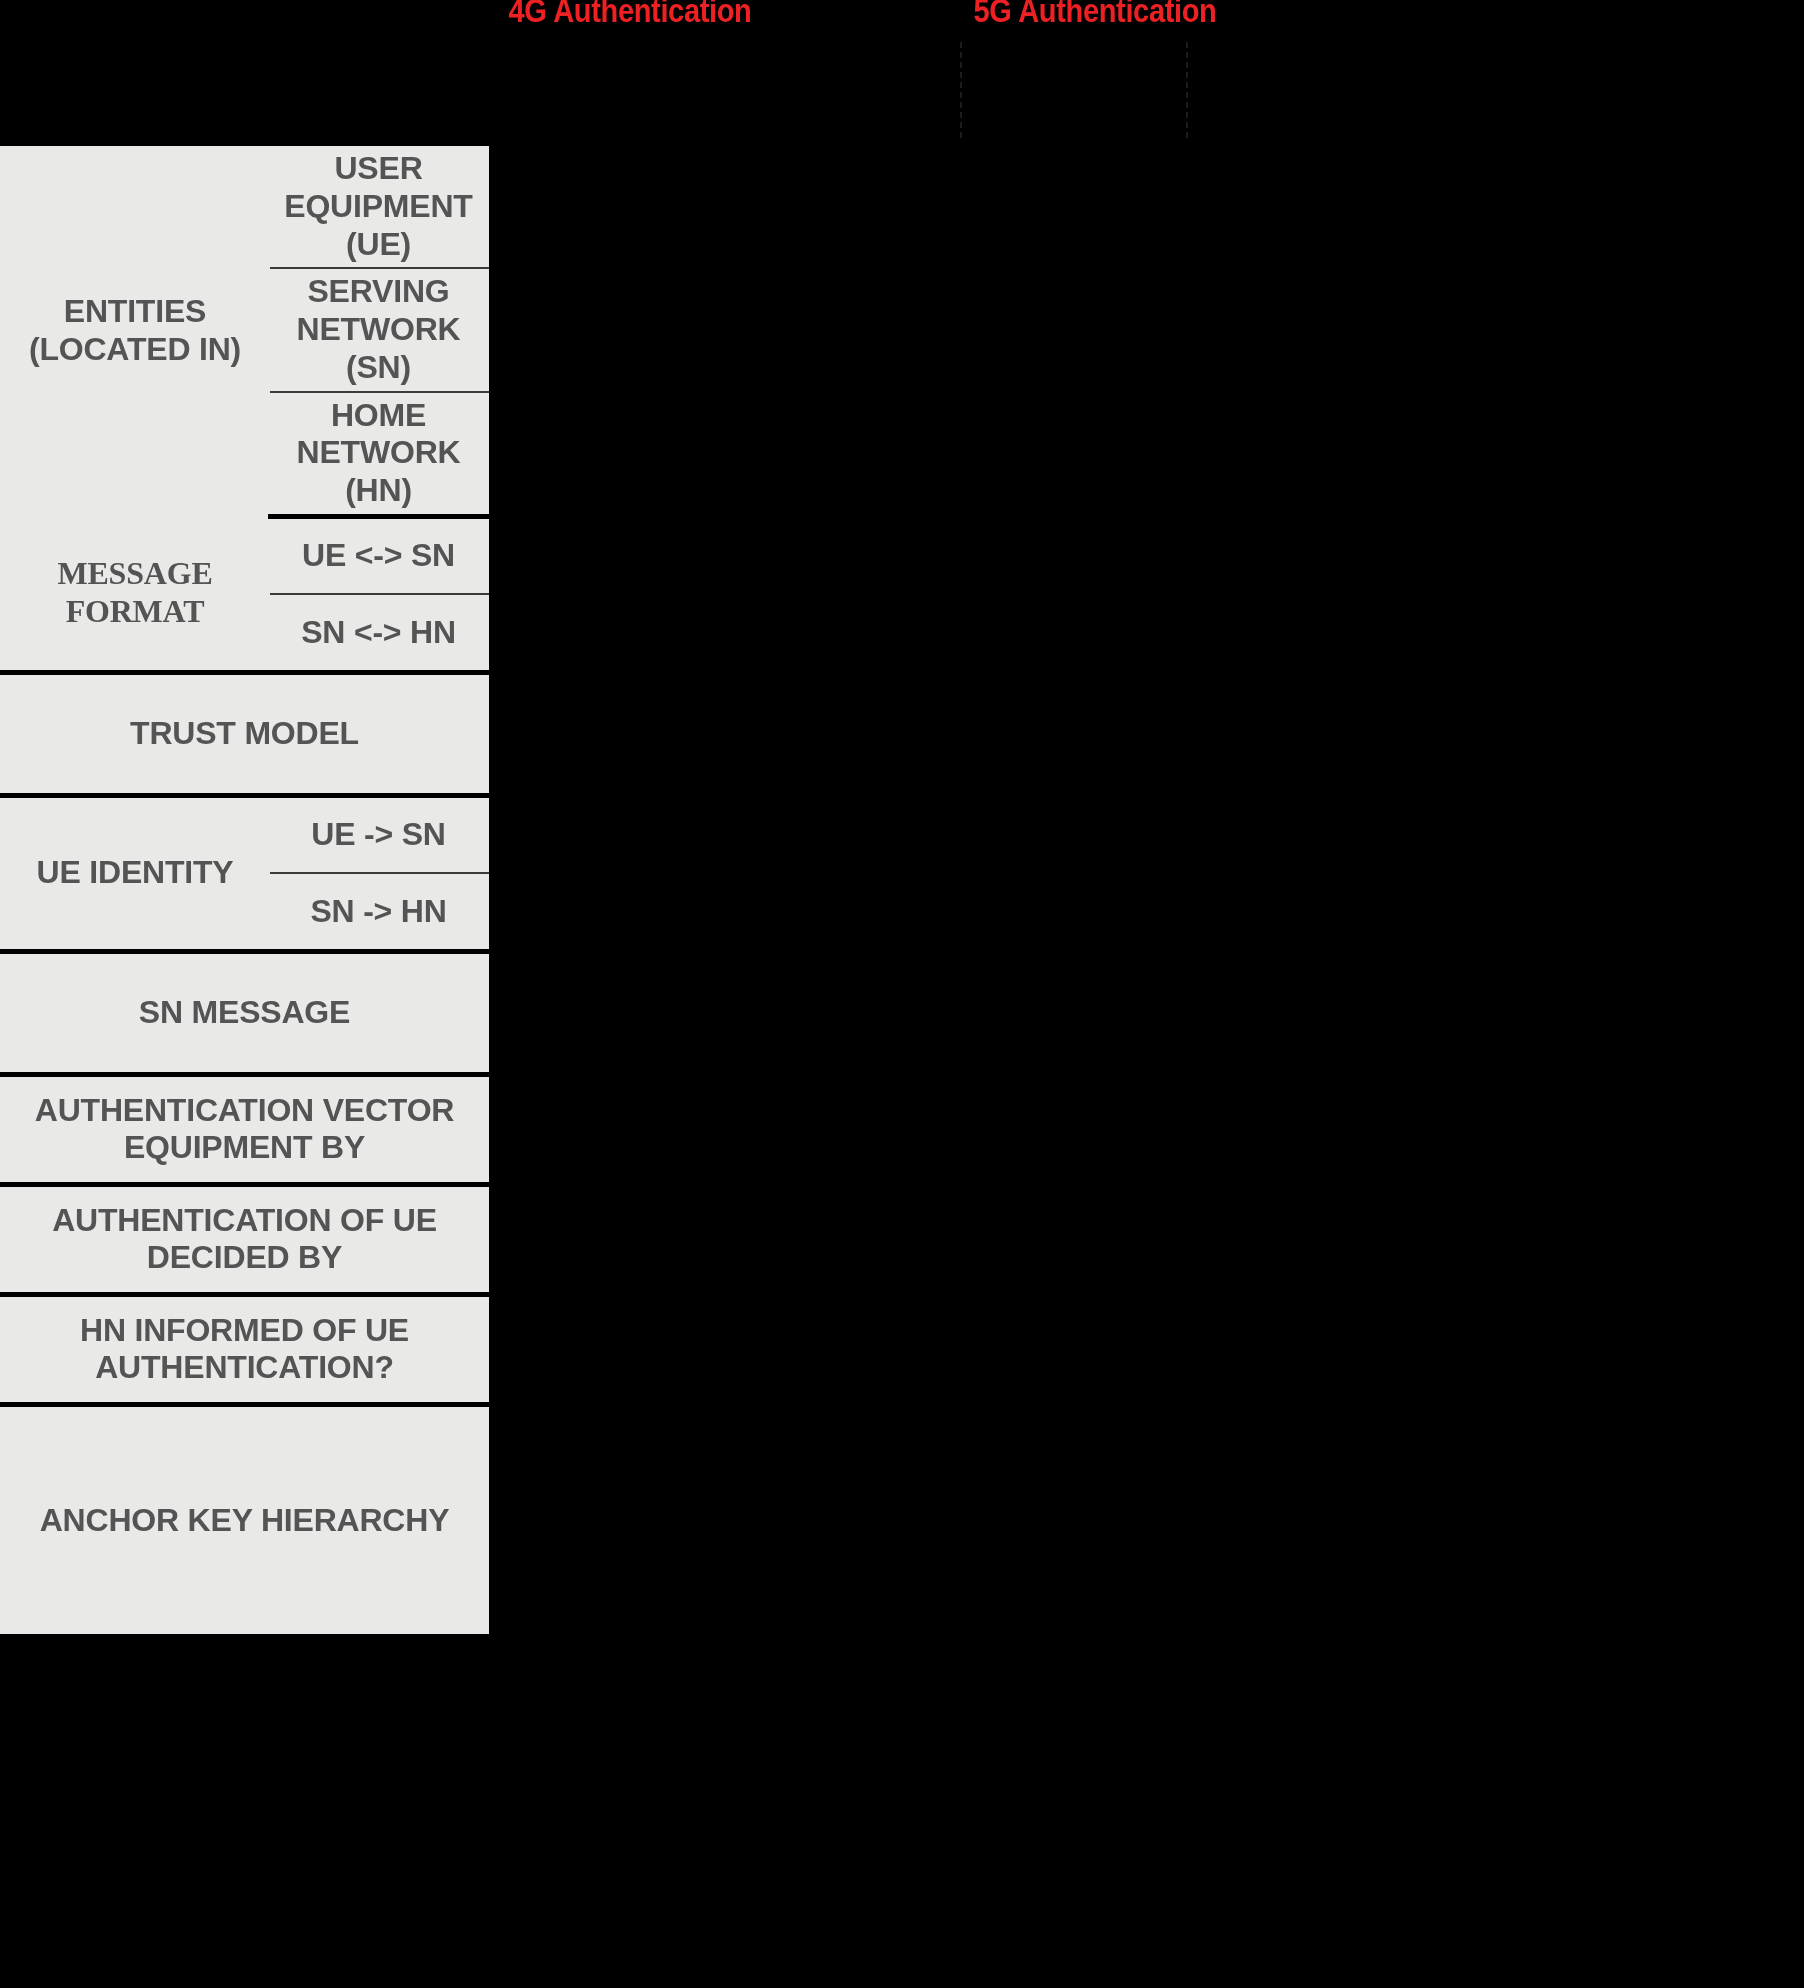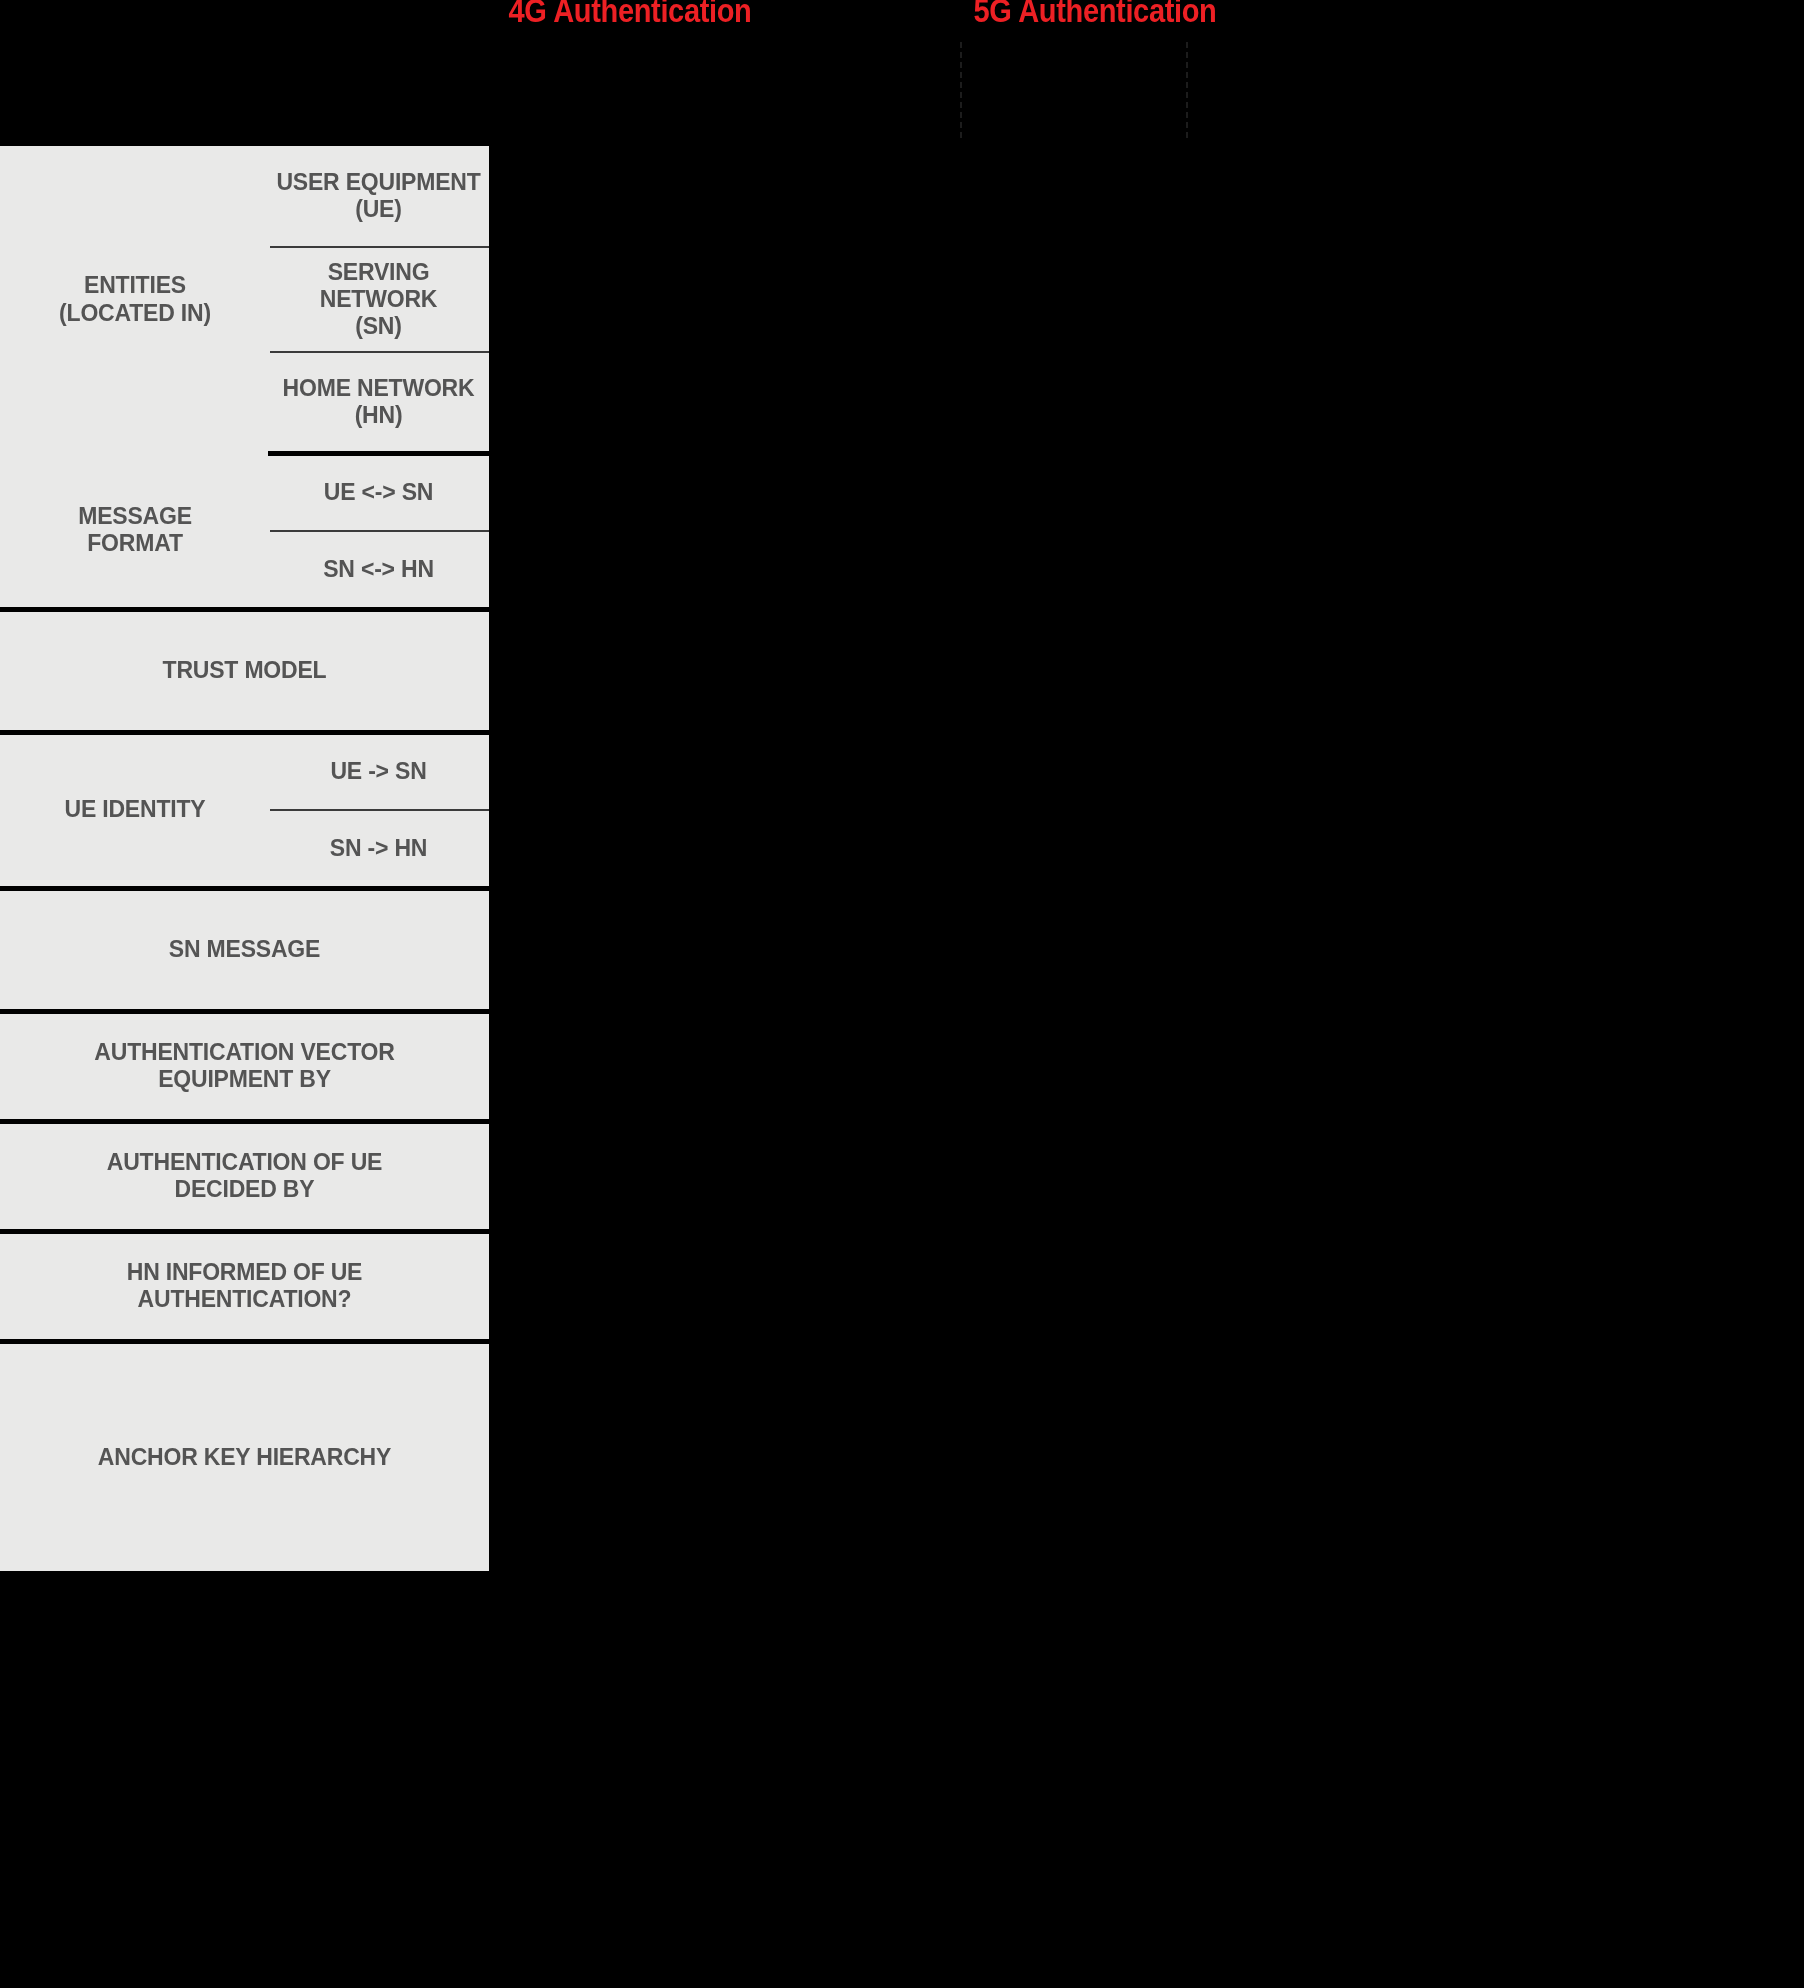--- a/index.html
+++ b/index.html
@@ -48,21 +48,21 @@
     top: 146px;
     width: 487px;
     border-collapse: collapse;
     table-layout: fixed;
   }
   #attr-table td {
     background: #e9e9e8;
     color: #545454;
     font-family: "Liberation Sans", sans-serif;
     font-weight: bold;
-    font-size: 23px;
+    font-size: 32px;
     line-height: 1.18;
     letter-spacing: -0.2px;
     text-align: center;
     vertical-align: middle;
     padding: 4px 6px;
     border-left: 2px solid #e9e9e8;
     border-right: 2px solid #e9e9e8;
   }
   td.grp-bot   { border-bottom: 5px solid #000000; }
   
@@ -109,21 +109,21 @@
       </td>
     </tr>
     <tr>
       <td class="sub-col grp-bot" style="height:101px;margin-top:12px;">
         <span>HOME NETWORK</span><br>
         <span>(HN)</span>
       </td>
     </tr>
 
     <tr>
-      <td class="label-col grp-bot" rowspan="2" style="height:78px;">
+      <td class="label-col grp-bot" rowspan="2" style="height:78px;font-family:Liberation Serif, serif;">
         <span>MESSAGE</span><br>
         <span>FORMAT</span>
       </td>
       <td class="sub-col sub-bot" style="height:78px;">
         <span>UE &lt;-&gt; SN</span>
       </td>
     </tr>
     <tr>
       <td class="sub-col grp-bot" style="height:78px;">
         <span>SN &lt;-&gt; HN</span>

